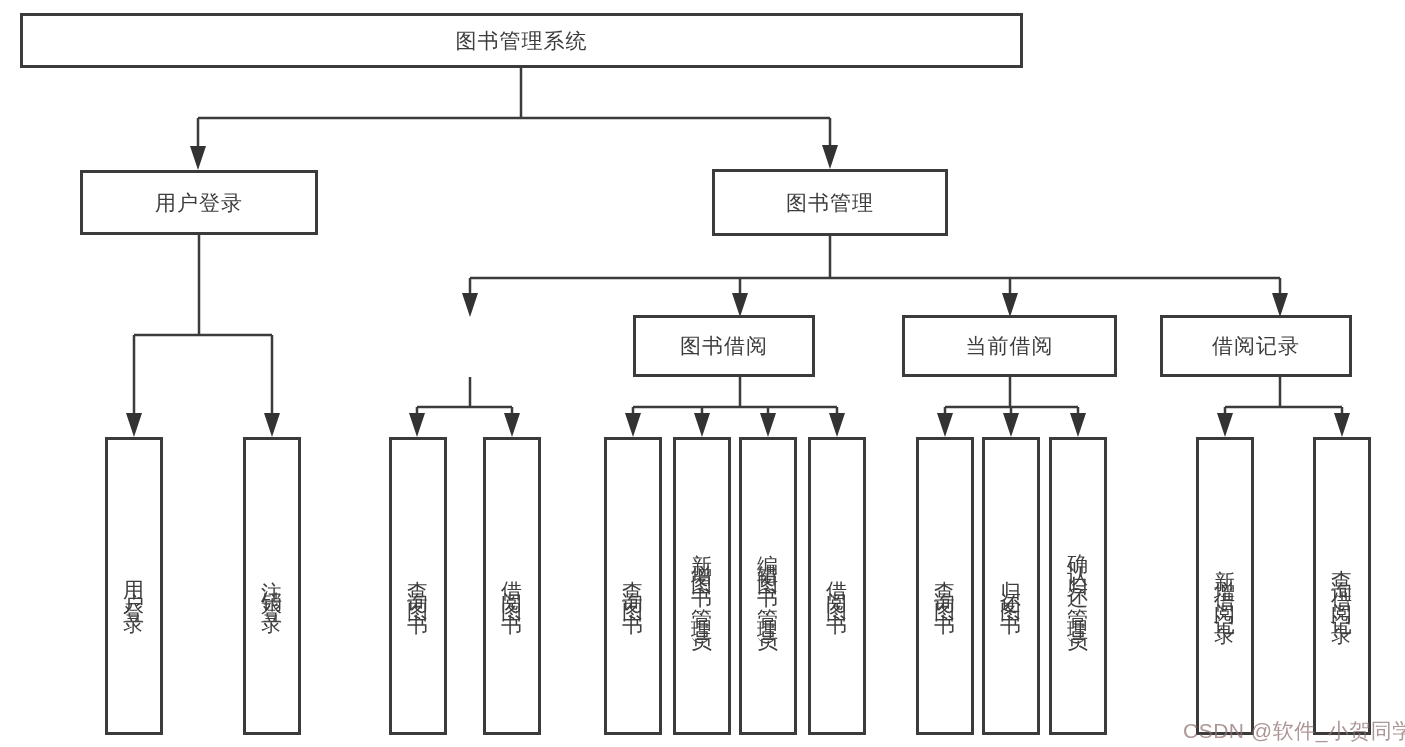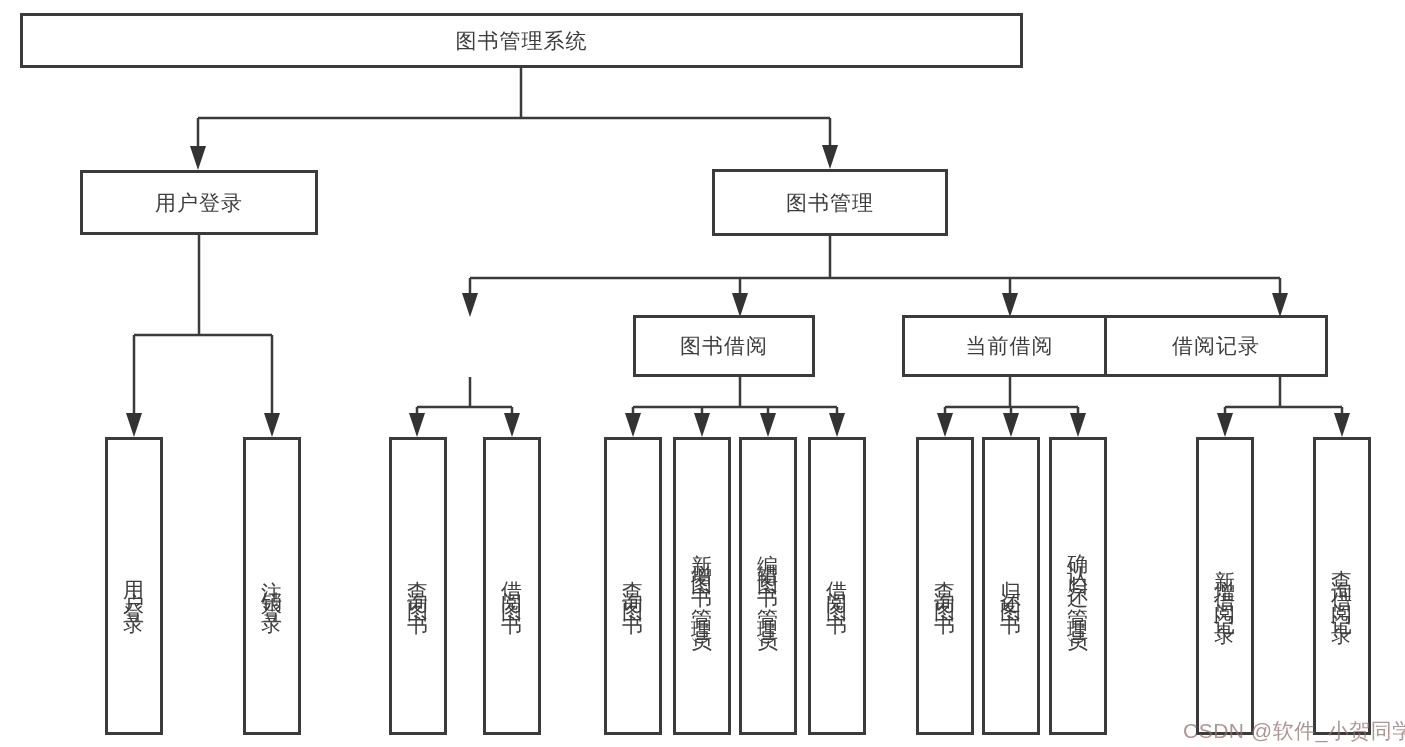--- a/index.html
+++ b/index.html
@@ -37,21 +37,21 @@
     width: 58px;
     height: 298px;
   }
   
   #n-root    { left: 20px;  top: 13px;  width: 1003px; height: 55px; }
   #n-login   { left: 80px;  top: 170px; width: 238px;  height: 65px; }
   #n-mgmt    { left: 712px; top: 169px; width: 236px;  height: 67px; }
   #n-new     { left: 363px; top: 315px; width: 215px;  height: 62px; }
   #n-borrow  { left: 633px; top: 315px; width: 182px;  height: 62px; }
   #n-current { left: 902px; top: 315px; width: 215px;  height: 62px; }
-  #n-records { left: 1104px;top: 315px; width: 224px;  height: 62px; }
+  #n-records { left: 1160px;top: 315px; width: 192px;  height: 62px; }
   
   #l-login-user   { left: 105px; }
   #l-login-logout { left: 243px; }
   #l-new-query    { left: 389px; }
   #l-new-borrow   { left: 483px; }
   #l-borrow-query { left: 604px; }
   #l-borrow-add   { left: 673px; }
   #l-borrow-edit  { left: 739px; }
   #l-borrow-lend  { left: 808px; }
   #l-cur-query    { left: 916px; }

